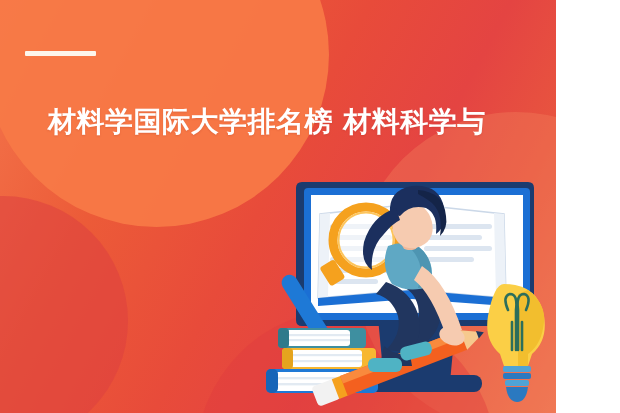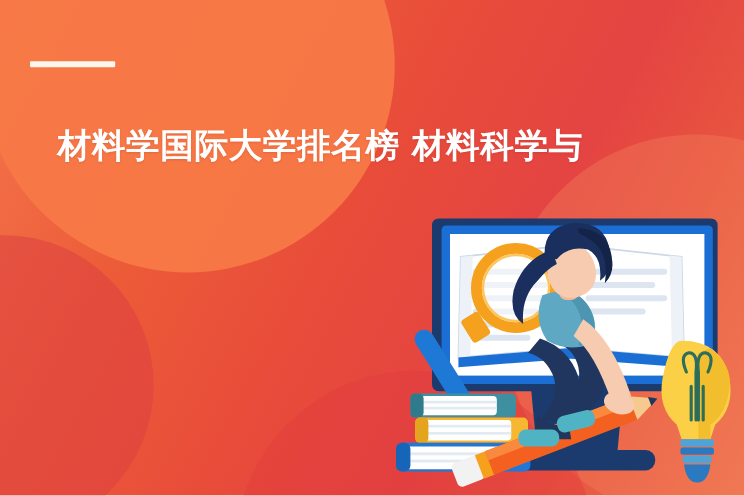--- a/index.html
+++ b/index.html
@@ -3,21 +3,21 @@
 <meta charset="utf-8">
 <style>
   * { margin:0; padding:0; box-sizing:border-box; }
   html, body {
     width:620px; height:413px;
     font-family:"DejaVu Sans", sans-serif;
     overflow:hidden;
   }
   #banner {
     position:relative;
-    width:620px; height:413px;
+    width:556px; height:413px;
     overflow:hidden;
     background:linear-gradient(118deg,
       #F4764C 0%,
       #EC5B38 26%,
       #E84B3A 48%,
       #E44442 66%,
       #E8543F 80%,
       #EF7350 100%);
     padding-left:12px;
   }

